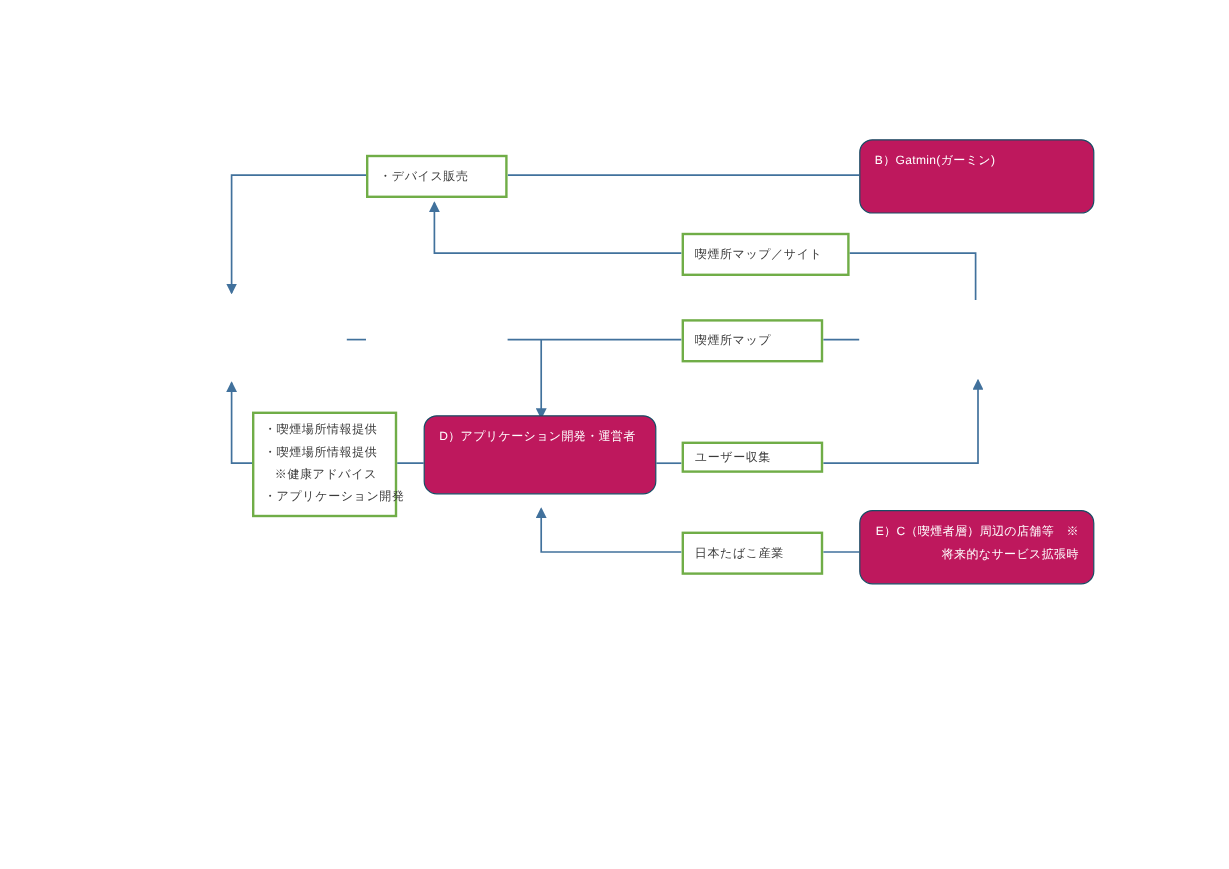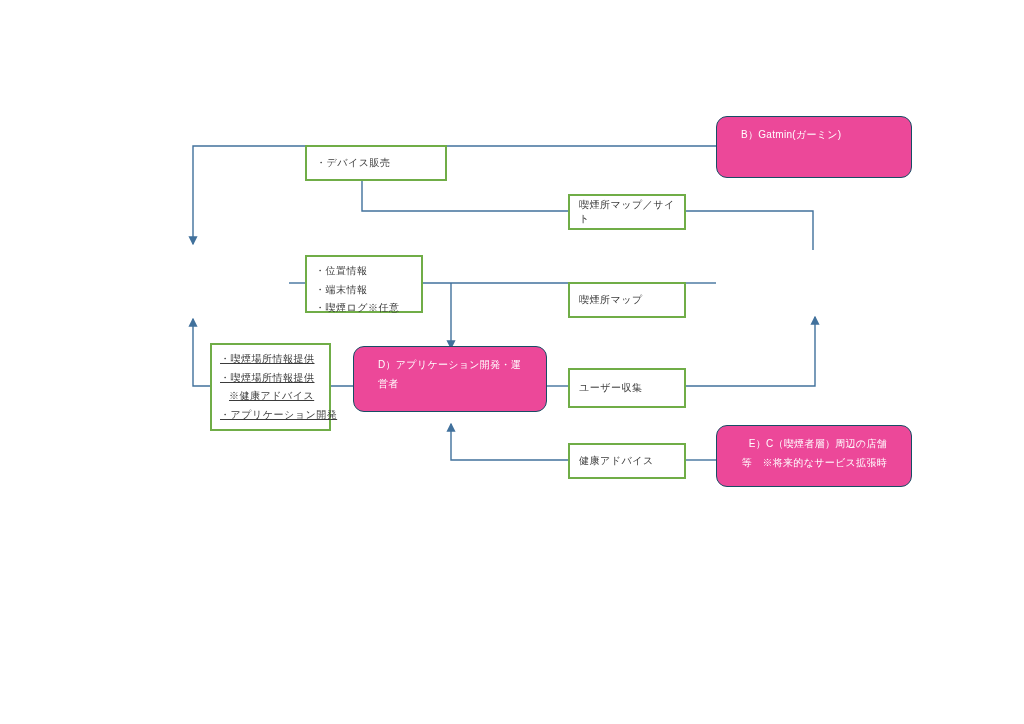--- a/index.html
+++ b/index.html
@@ -3,45 +3,45 @@
 <meta charset="utf-8">
 <style>
   html,body { margin:0; padding:0; background:#ffffff; }
   .canvas {
     position:relative; width:1024px; height:724px; background:#ffffff;
     font-family:"Liberation Sans", sans-serif; overflow:hidden;
   }
   svg.connectors { position:absolute; left:0; top:0; z-index:1; }
   .entity {
     position:absolute; z-index:2; box-sizing:border-box;
-    background:#ec4899; border:1.5px solid #174d65; border-radius:11px;
+    background:#be185d; border:1.5px solid #174d65; border-radius:11px;
     color:#ffffff; font-size:10px; line-height:1.9; letter-spacing:0.3px;
-    padding:8px 24px;
+    padding:8px 12px;
   }
   .note {
     position:absolute; z-index:2; box-sizing:border-box;
     background:#ffffff; border:2px solid #70ad47;
     color:#3b3b3b; font-size:10px; letter-spacing:0.5px;
   }
   .note.single { display:flex; align-items:center; padding:0 9px; }
   .note.multi  { padding:5px 8px; line-height:1.85; }
   .note.multi .ln { white-space:nowrap; }
   .note.multi .ln.indent { padding-left:9px; }
 
   
-  #box-device   { left:305px; top:129px; width:142px; height:36px;margin-top:16px; }
+  #box-device   { left:305px; top:129px; width:118px; height:36px; }
   #box-b        { left:716px; top:116px; width:196px; height:62px; }
-  #box-mapsite  { left:568px; top:194px; width:118px; height:36px; }
+  #box-mapsite  { left:568px; top:194px; width:140px; height:36px; }
   #box-a        { left:93px;  top:249px; width:197px; height:65px; }
   #box-info     { left:305px; top:255px; width:118px; height:58px; }
-  #box-map      { left:568px; top:266px; width:118px; height:36px;margin-top:16px; }
+  #box-map      { left:568px; top:266px; width:118px; height:36px; }
   #box-c        { left:716px; top:250px; width:196px; height:62px; }
-  #box-provide  { left:210px; top:343px; width:121px; height:88px;text-decoration:underline; }
+  #box-provide  { left:210px; top:343px; width:121px; height:88px; }
   #box-d        { left:353px; top:346px; width:194px; height:66px; }
-  #box-collect  { left:568px; top:368px; width:118px; height:40px; }
+  #box-collect  { left:568px; top:368px; width:118px; height:26px; }
   #box-e        { left:716px; top:425px; width:196px; height:62px;text-align:right; }
   #box-targetad { left:568px; top:443px; width:118px; height:36px; }
 </style>
 </head>
 <body>
 
 <div class="canvas">
 
   <svg class="connectors" width="1024" height="724" viewBox="0 0 1024 724">
     <defs>
@@ -66,37 +66,32 @@
     </g>
   </svg>
 
   <div id="box-device" class="note single">・デバイス販売</div>
 
   <div id="box-b" class="entity">B）Gatmin(ガーミン)</div>
 
   <div id="box-mapsite" class="note single">喫煙所マップ／サイト</div>
 
 
-  <div id="box-info" class="note multi">
-    <div class="ln">・位置情報</div>
-    <div class="ln">・端末情報</div>
-    <div class="ln">・喫煙ログ※任意</div>
-  </div>
 
   <div id="box-map" class="note single">喫煙所マップ</div>
 
 
   <div id="box-provide" class="note multi">
     <div class="ln">・喫煙場所情報提供</div>
     <div class="ln">・喫煙場所情報提供</div>
     <div class="ln indent">※健康アドバイス</div>
     <div class="ln">・アプリケーション開発</div>
   </div>
 
   <div id="box-d" class="entity">D）アプリケーション開発・運営者</div>
 
   <div id="box-collect" class="note single">ユーザー収集</div>
 
   <div id="box-e" class="entity">E）C（喫煙者層）周辺の店舗等　※将来的なサービス拡張時</div>
 
-  <div id="box-targetad" class="note single">健康アドバイス</div>
+  <div id="box-targetad" class="note single">日本たばこ産業</div>
 
 </div>
 
 </body></html>

